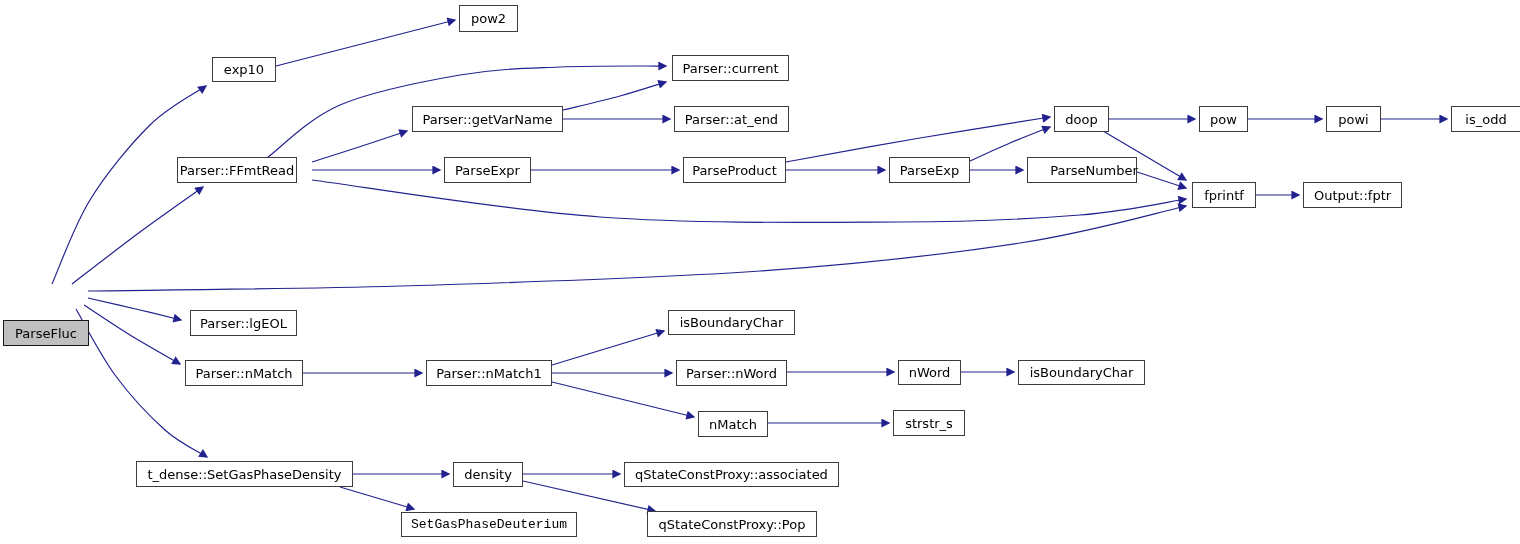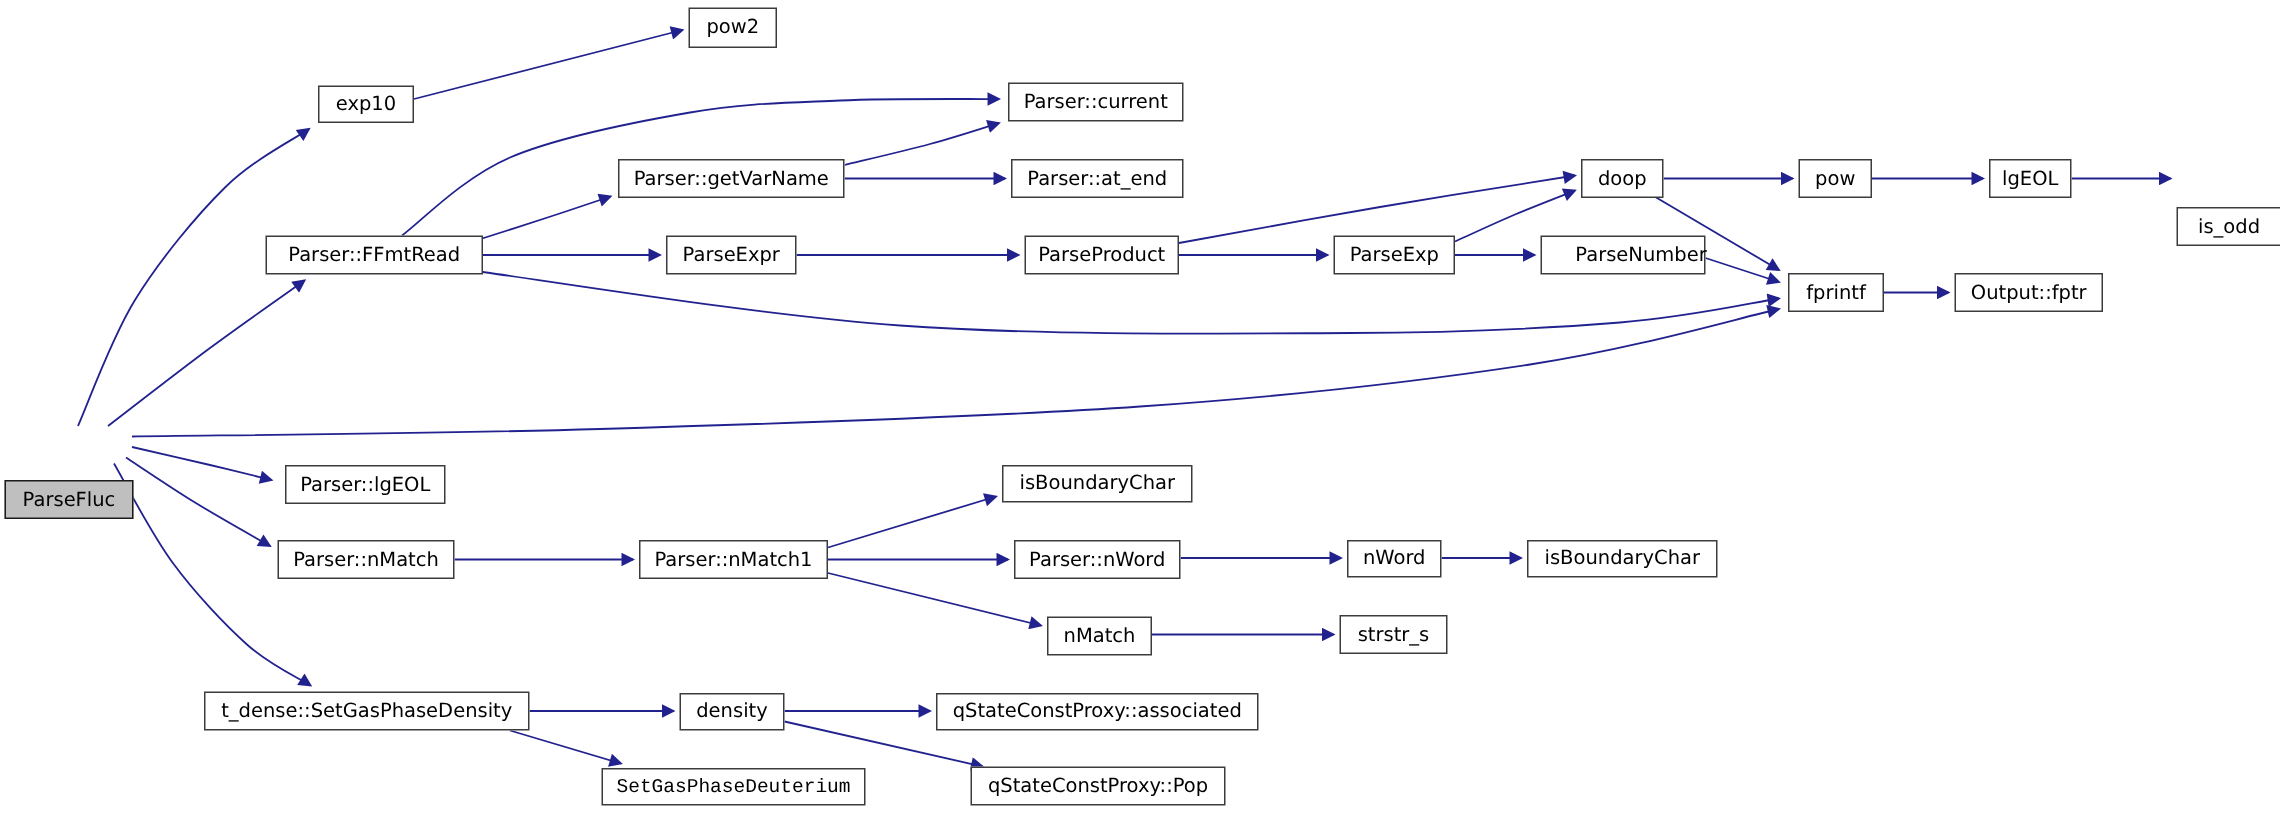--- a/index.html
+++ b/index.html
@@ -94,21 +94,21 @@
   <div id="node-layer">
       <div class="graph-node root" style="left: 3px; top: 284px; width: 86px; height: 26px;">
         <span>ParseFluc</span>
       </div>
       <div class="graph-node" style="left: 212px; top: 57px; width: 64px; height: 25px;">
         <span>exp10</span>
       </div>
       <div class="graph-node" style="left: 459px; top: 5px; width: 59px; height: 27px;">
         <span>pow2</span>
       </div>
-      <div class="graph-node" style="left: 177px; top: 157px; width: 145px; height: 26px;">
+      <div class="graph-node" style="left: 177px; top: 157px; width: 120px; height: 26px;">
         <span>Parser::FFmtRead</span>
       </div>
       <div class="graph-node" style="left: 412px; top: 106px; width: 151px; height: 26px;">
         <span>Parser::getVarName</span>
       </div>
       <div class="graph-node" style="left: 672px; top: 55px; width: 117px; height: 26px; text-align: center;">
         <span>Parser::current</span>
       </div>
       <div class="graph-node" style="left: 674px; top: 106px; width: 115px; height: 26px;">
         <span>Parser::at_end</span>
@@ -125,23 +125,23 @@
       <div class="graph-node" style="left: 1027px; top: 157px; width: 110px; height: 26px; padding-left: 24px;">
         <span>ParseNumber</span>
       </div>
       <div class="graph-node" style="left: 1054px; top: 106px; width: 55px; height: 26px;">
         <span>doop</span>
       </div>
       <div class="graph-node" style="left: 1199px; top: 106px; width: 49px; height: 26px;">
         <span>pow</span>
       </div>
       <div class="graph-node" style="left: 1326px; top: 106px; width: 55px; height: 26px;">
-        <span>lgEOL</span>
+        <span>powi</span>
       </div>
-      <div class="graph-node" style="left: 1451px; top: 106px; width: 70px; height: 26px; margin-top: 32px;">
+      <div class="graph-node" style="left: 1451px; top: 106px; width: 70px; height: 26px;">
         <span>is_odd</span>
       </div>
       <div class="graph-node" style="left: 1192px; top: 182px; width: 64px; height: 26px;">
         <span>fprintf</span>
       </div>
       <div class="graph-node" style="left: 1303px; top: 182px; width: 99px; height: 26px;">
         <span>Output::fptr</span>
       </div>
       <div class="graph-node" style="left: 190px; top: 310px; width: 107px; height: 26px;">
         <span>Parser::lgEOL</span>

